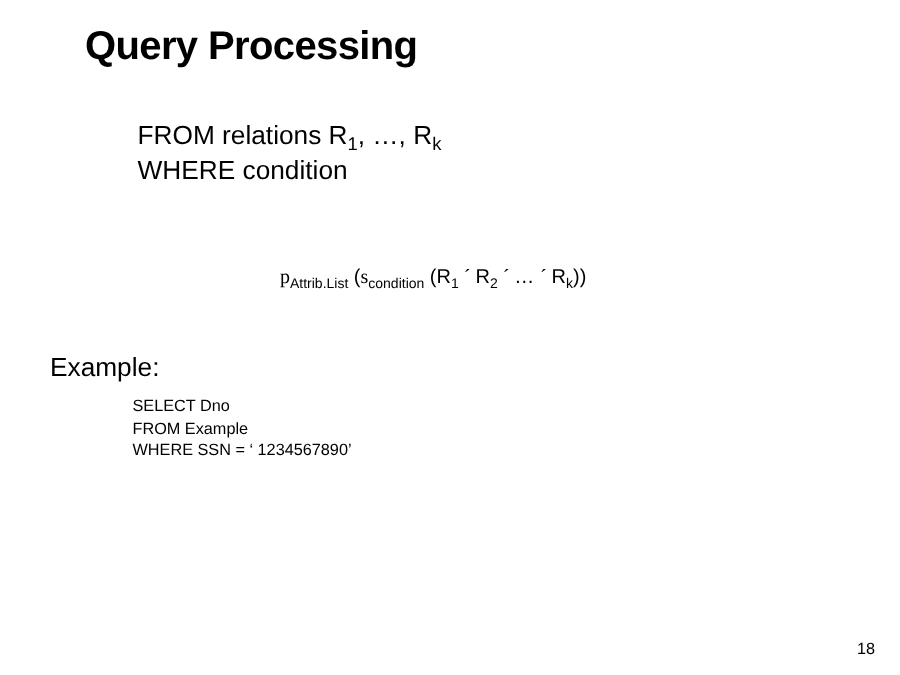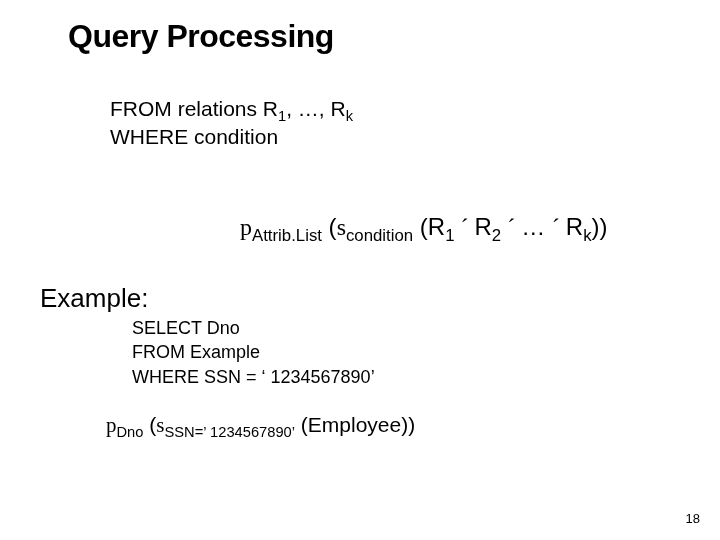--- a/index.html
+++ b/index.html
@@ -35,37 +35,36 @@
     line-height: 1.35;
   }
   .translated {
     position: absolute;
     left: 40px;
     top: 213px;
     font-size: 21px;
   }
   .formula1 {
     position: absolute;
-    left: 240px;
+    left: 224px;
     top: 213px;
-    font-size: 24px;
+    font-size: 16px;
   }
   .example-label {
     position: absolute;
     left: 40px;
     top: 283px;
-    font-size: 26px;
+    font-size: 21px;
   }
   .example-sql {
     position: absolute;
     left: 106px;
     top: 316px;
-    font-size: 18px;
+    font-size: 13px;
     line-height: 1.35;
-    margin-left: 26px;
   }
   .formula2 {
     position: absolute;
     left: 106px;
     top: 413px;
     font-size: 21px;
   }
   .pagenum {
     position: absolute;
     right: 20px;
@@ -97,19 +96,16 @@
   </div>
 
   <div class="example-label">Example:</div>
 
   <div class="example-sql">
     <div>SELECT Dno</div>
     <div>FROM Example</div>
     <div>WHERE SSN = ‘ 1234567890’</div>
   </div>
 
-  <div class="formula2">
-    <span class="sym">p</span><span class="sub-text">Dno</span><span> (</span><span class="sym">s</span><span class="sub-text">SSN=’ 1234567890’</span><span> (Employee))</span>
-  </div>
 
   <div class="pagenum">18</div>
 
 </div>
 
 </body></html>

